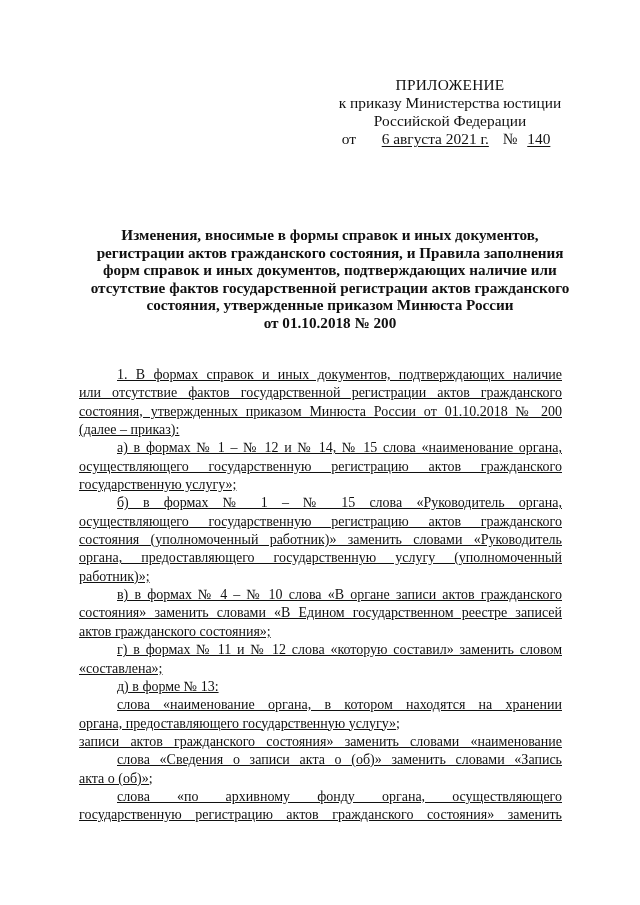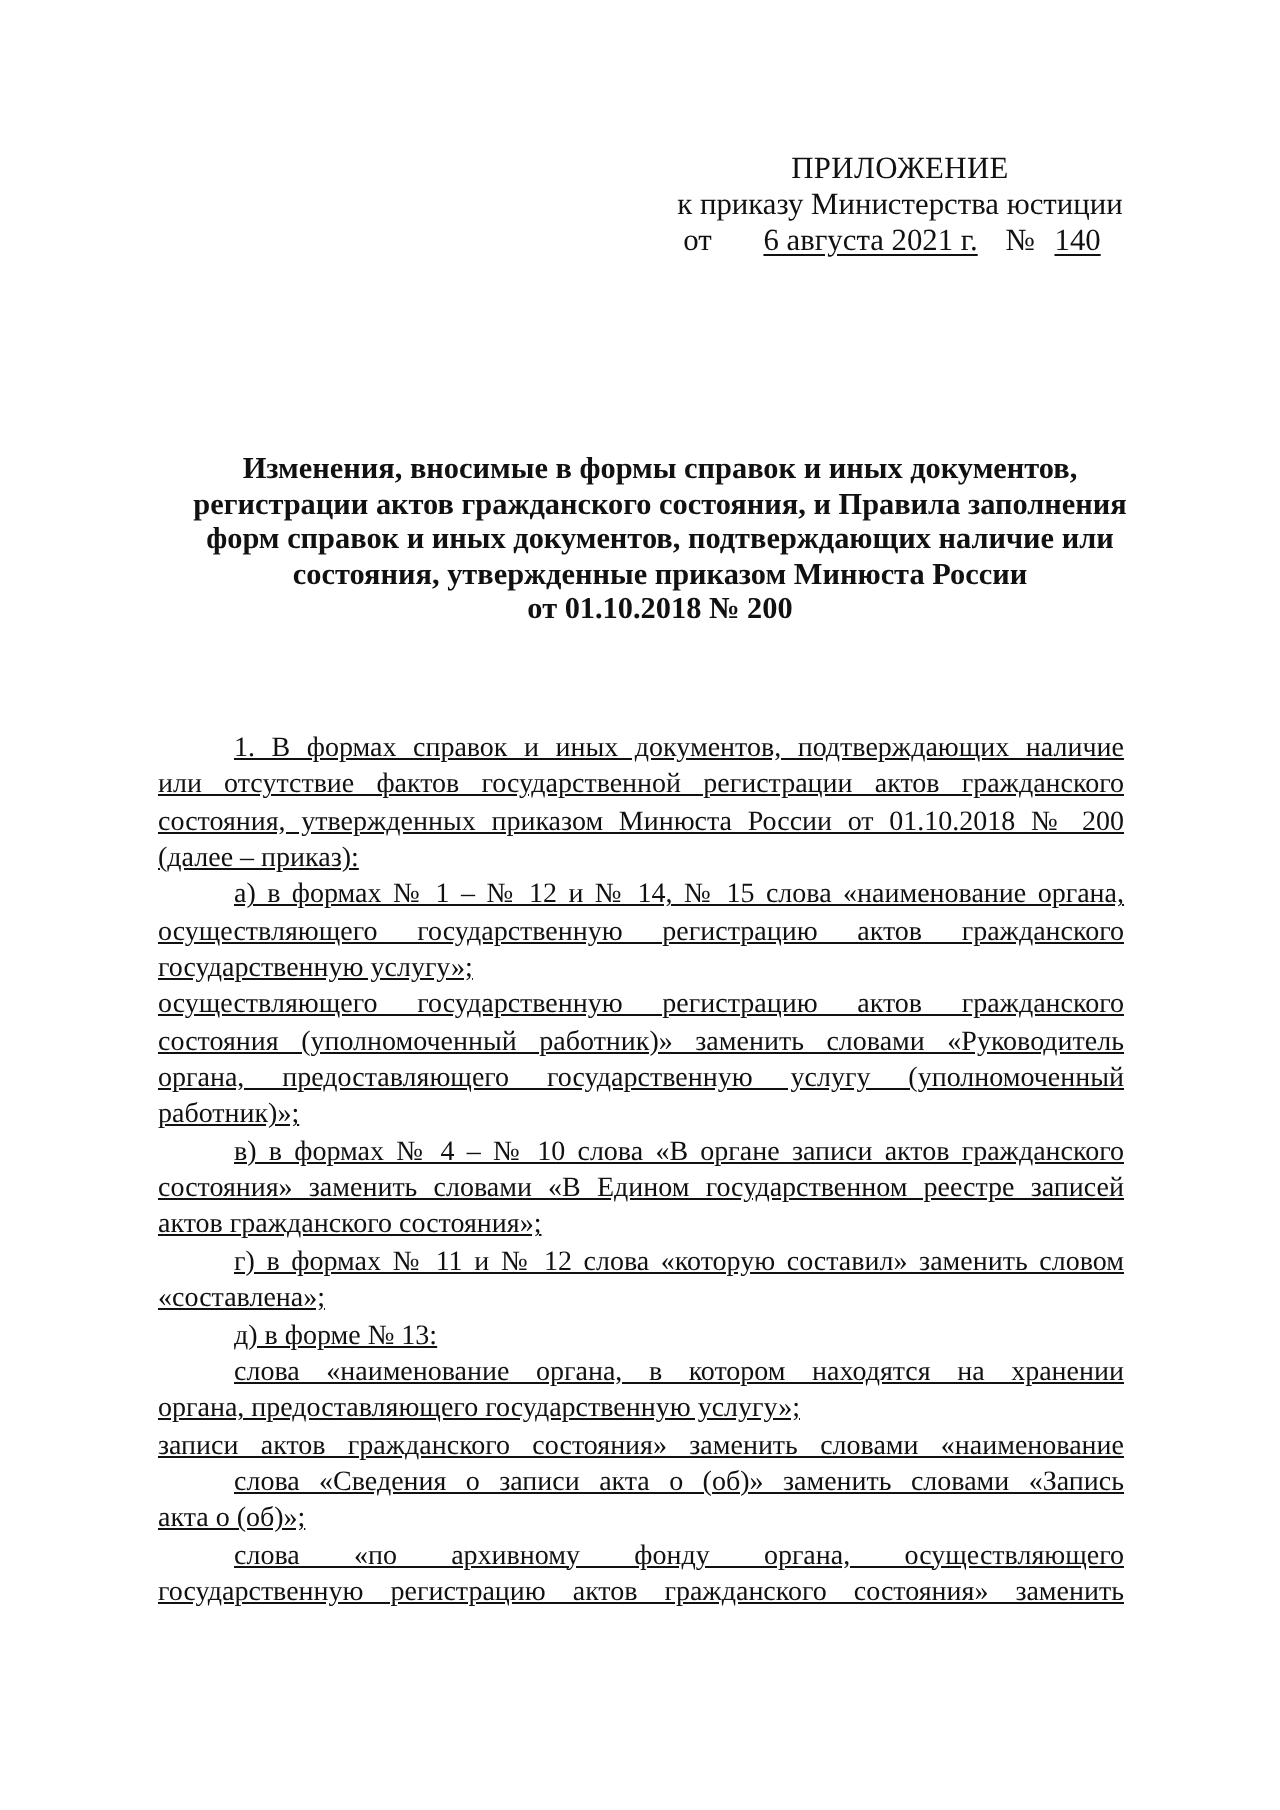--- a/index.html
+++ b/index.html
@@ -36,46 +36,49 @@
   .body .l.ind { padding-left:38px; }
 </style>
 </head>
 <body>
 
 <div class="page">
 
   <div class="appendix">
     <span class="line title">ПРИЛОЖЕНИЕ</span>
     <span class="line">к приказу Министерства юстиции</span>
+    <span class="line">Российской Федерации</span>
     <span class="line">
       <span>от</span>
       <span class="u"><span class="sp" style="width:22px"></span><span>6 августа 2021 г.</span><span class="sp" style="width:10px"></span></span>
       <span>№</span>
       <span class="u"><span class="sp" style="width:6px"></span><span>140</span><span class="sp" style="width:8px"></span></span>
     </span>
   </div>
 
   <div class="heading">
     <span class="line">Изменения, вносимые в формы справок и иных документов,</span>
     <span class="line">регистрации актов гражданского состояния, и Правила заполнения</span>
     <span class="line">форм справок и иных документов, подтверждающих наличие или</span>
+    <span class="line">отсутствие фактов государственной регистрации актов гражданского</span>
     <span class="line">состояния, утвержденные приказом Минюста России</span>
     <span class="line">от 01.10.2018 № 200</span>
   </div>
 
   <div class="body">
     <span class="l ind">1. В формах справок и иных документов, подтверждающих наличие</span>
     <span class="l">или отсутствие фактов государственной регистрации актов гражданского</span>
     <span class="l">состояния, утвержденных приказом Минюста России от 01.10.2018 № 200</span>
     <span class="l last">(далее – приказ):</span>
 
     <span class="l ind">а) в формах № 1 – № 12 и № 14, № 15 слова «наименование органа,</span>
     <span class="l">осуществляющего государственную регистрацию актов гражданского</span>
     <span class="l last">государственную услугу»;</span>
 
+    <span class="l ind">б) в формах № 1 – № 15 слова «Руководитель органа,</span>
     <span class="l">осуществляющего государственную регистрацию актов гражданского</span>
     <span class="l">состояния (уполномоченный работник)» заменить словами «Руководитель</span>
     <span class="l">органа, предоставляющего государственную услугу (уполномоченный</span>
     <span class="l last">работник)»;</span>
 
     <span class="l ind">в) в формах № 4 – № 10 слова «В органе записи актов гражданского</span>
     <span class="l">состояния» заменить словами «В Едином государственном реестре записей</span>
     <span class="l last">актов гражданского состояния»;</span>
 
     <span class="l ind">г) в формах № 11 и № 12 слова «которую составил» заменить словом</span>

